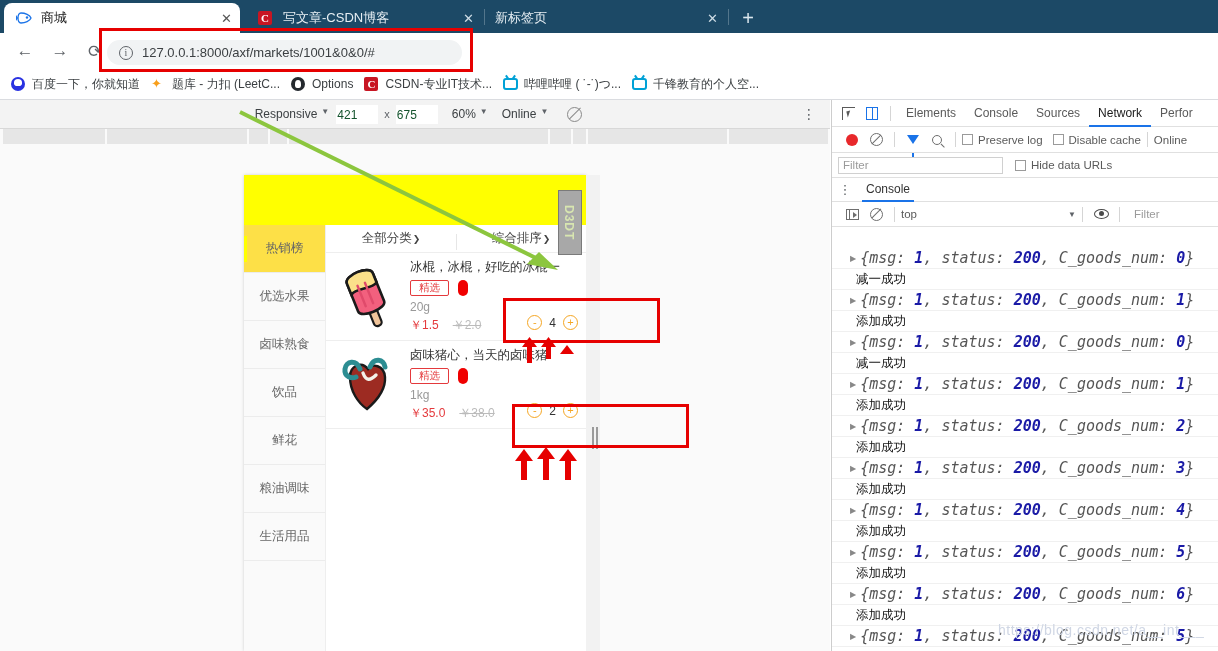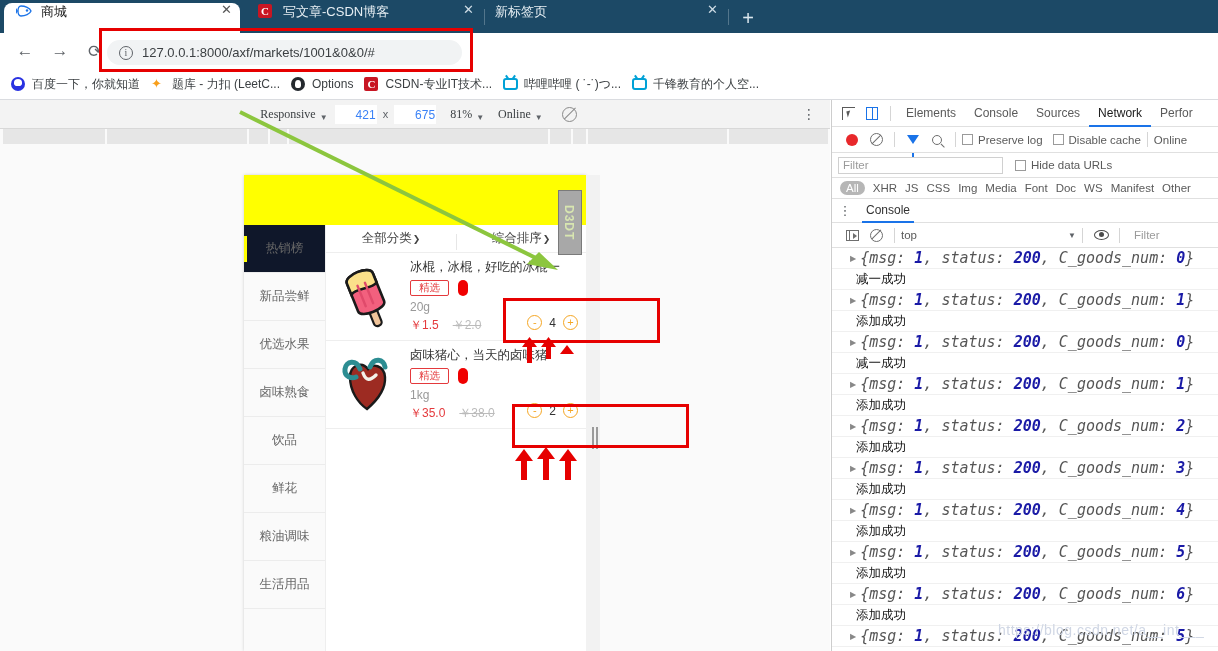--- a/index.html
+++ b/index.html
@@ -11,21 +11,21 @@
   }
   #root { position: relative; width: 1218px; height: 651px; }
 
   
   .tabstrip {
     position: absolute; left: 0; top: 0; width: 1218px; height: 33px;
     background: #1c4966;
   }
   .tab {
     position: absolute; top: 3px; height: 30px;
-    display: flex; 
+    display: flex; align-items: center;
     border-radius: 8px 8px 0 0;
     padding: 0 8px 0 12px;
     font-size: 13px;
   }
   .tab.active { background: #fff; color: #222; }
   .tab.inactive { color: #e6eef3; }
   .tab-fav { width: 16px; height: 16px; margin-right: 9px; flex: 0 0 16px; position: relative; }
   .tab-title { white-space: nowrap; overflow: hidden; text-overflow: ellipsis; }
   .tab-close {
     margin-left: auto; padding-left: 14px; font-size: 13px;
@@ -87,25 +87,25 @@
   .ico-bili::before{left:1px;transform:rotate(-35deg);}
   .ico-bili::after{right:1px;transform:rotate(35deg);}
 
   
   .devicebar {
     position: absolute; left: 0; top: 100px; width: 830px; height: 29px;
     background: #f3f3f3; border-bottom: 1px solid #d8d8d8;
     display: flex; align-items: center; justify-content: center;
     font-size: 12px; color: #3c4043;
   }
-  .db-item { display: flex; align-items: flex-end; margin: 0 7px; font-family: Liberation Serif, serif; }
+  .db-item { display: flex; align-items: flex-start; margin: 0 7px; }
   .db-caret { font-size: 8px; margin-left: 4px; color: #5f6368; }
   .db-num {
     width: 42px; height: 19px; background: #fff; border: 1px solid transparent;
-    text-align: right; line-height: 19px; font-size: 12px; color: #3b82f6;
+    text-align: left; line-height: 19px; font-size: 12px; color: #14532d;
   }
   .db-x { margin: 0 6px; color: #5f6368; font-size: 11px; }
   .db-throttle-ico {
     width: 15px; height: 15px; border: 1.3px solid #8a8a8a; border-radius: 50%;
     position: relative; margin-left: 12px;
   }
   .db-throttle-ico::after {
     content:""; position:absolute; left:-1px; top:5.5px; width:16px; height:1.3px;
     background:#8a8a8a; transform: rotate(-45deg);
   }
@@ -133,21 +133,21 @@
   }
   .banner { width: 342px; height: 50px; background: #ffff00; }
 
   .page-body { position: absolute; left: 0; top: 50px; width: 342px; height: 426px; display: flex; }
   .sidebar { width: 82px; background: #fafafa; border-right: 1px solid #eee; }
   .side-item {
     height: 48px; display: flex; align-items: center; justify-content: center;
     font-size: 12.5px; color: #666; border-bottom: 1px solid #ececec;
     position: relative; background: #fafafa;
   }
-  .side-item.active { background: #0f172a; color: #666; }
+  .side-item.active { background: #fde047; color: #666; }
   .side-item.active::before {
     content: ""; position: absolute; left: 0; top: 11px; width: 3px; height: 26px; background: #ffff00;
   }
 
   .content { flex: 1; position: relative; background: #fff; }
   .sortbar {
     height: 28px; display: flex; align-items: center; border-bottom: 1px solid #eee;
     font-size: 12.5px; color: #444;
   }
   .sortbar .cell { flex: 1; text-align: center; position: relative; }
@@ -361,21 +361,21 @@
 
   <div class="devicebar">
     <div class="db-item">
       <span>Responsive</span>
       <span class="db-caret">▼</span>
     </div>
     <div class="db-num">421</div>
     <span class="db-x">x</span>
     <div class="db-num">675</div>
     <div class="db-item" style="margin-left:14px;">
-      <span>81%</span>
+      <span>60%</span>
       <span class="db-caret">▼</span>
     </div>
     <div class="db-item">
       <span>Online</span>
       <span class="db-caret">▼</span>
     </div>
     <div class="db-throttle-ico"></div>
     <div class="db-kebab">⋮</div>
   </div>
 
@@ -393,23 +393,20 @@
 
   <div class="viewport-bg"></div>
 
   <div class="phone">
     <div class="banner"></div>
 
     <div class="page-body">
       <div class="sidebar">
         <div class="side-item active">
             <span>热销榜</span>
-          </div>
-        <div class="side-item">
-            <span>新品尝鲜</span>
           </div>
         <div class="side-item">
             <span>优选水果</span>
           </div>
         <div class="side-item">
             <span>卤味熟食</span>
           </div>
         <div class="side-item">
             <span>饮品</span>
           </div>
@@ -538,33 +535,20 @@
       <span class="dt-vsep"></span>
       <span>Online</span>
     </div>
 
     <div class="dt-filterrow">
       <span class="filter-input">Filter</span>
       <span class="cb" style="margin-left:12px;"></span>
       <span>Hide data URLs</span>
     </div>
 
-    <div class="dt-typerow">
-      <span class="type-all">All</span>
-      <span class="type-item">XHR</span>
-      <span class="type-item">JS</span>
-      <span class="type-item">CSS</span>
-      <span class="type-item">Img</span>
-      <span class="type-item">Media</span>
-      <span class="type-item">Font</span>
-      <span class="type-item">Doc</span>
-      <span class="type-item">WS</span>
-      <span class="type-item">Manifest</span>
-      <span class="type-item">Other</span>
-    </div>
 
     <div class="dt-drawer-tabs">
       <span class="drawer-kebab">⋮</span>
       <span class="drawer-tab">Console</span>
     </div>
 
     <div class="dt-consolebar">
       <span class="dt-iconbtn">
           <span class="exec-ico"></span>
         </span>

